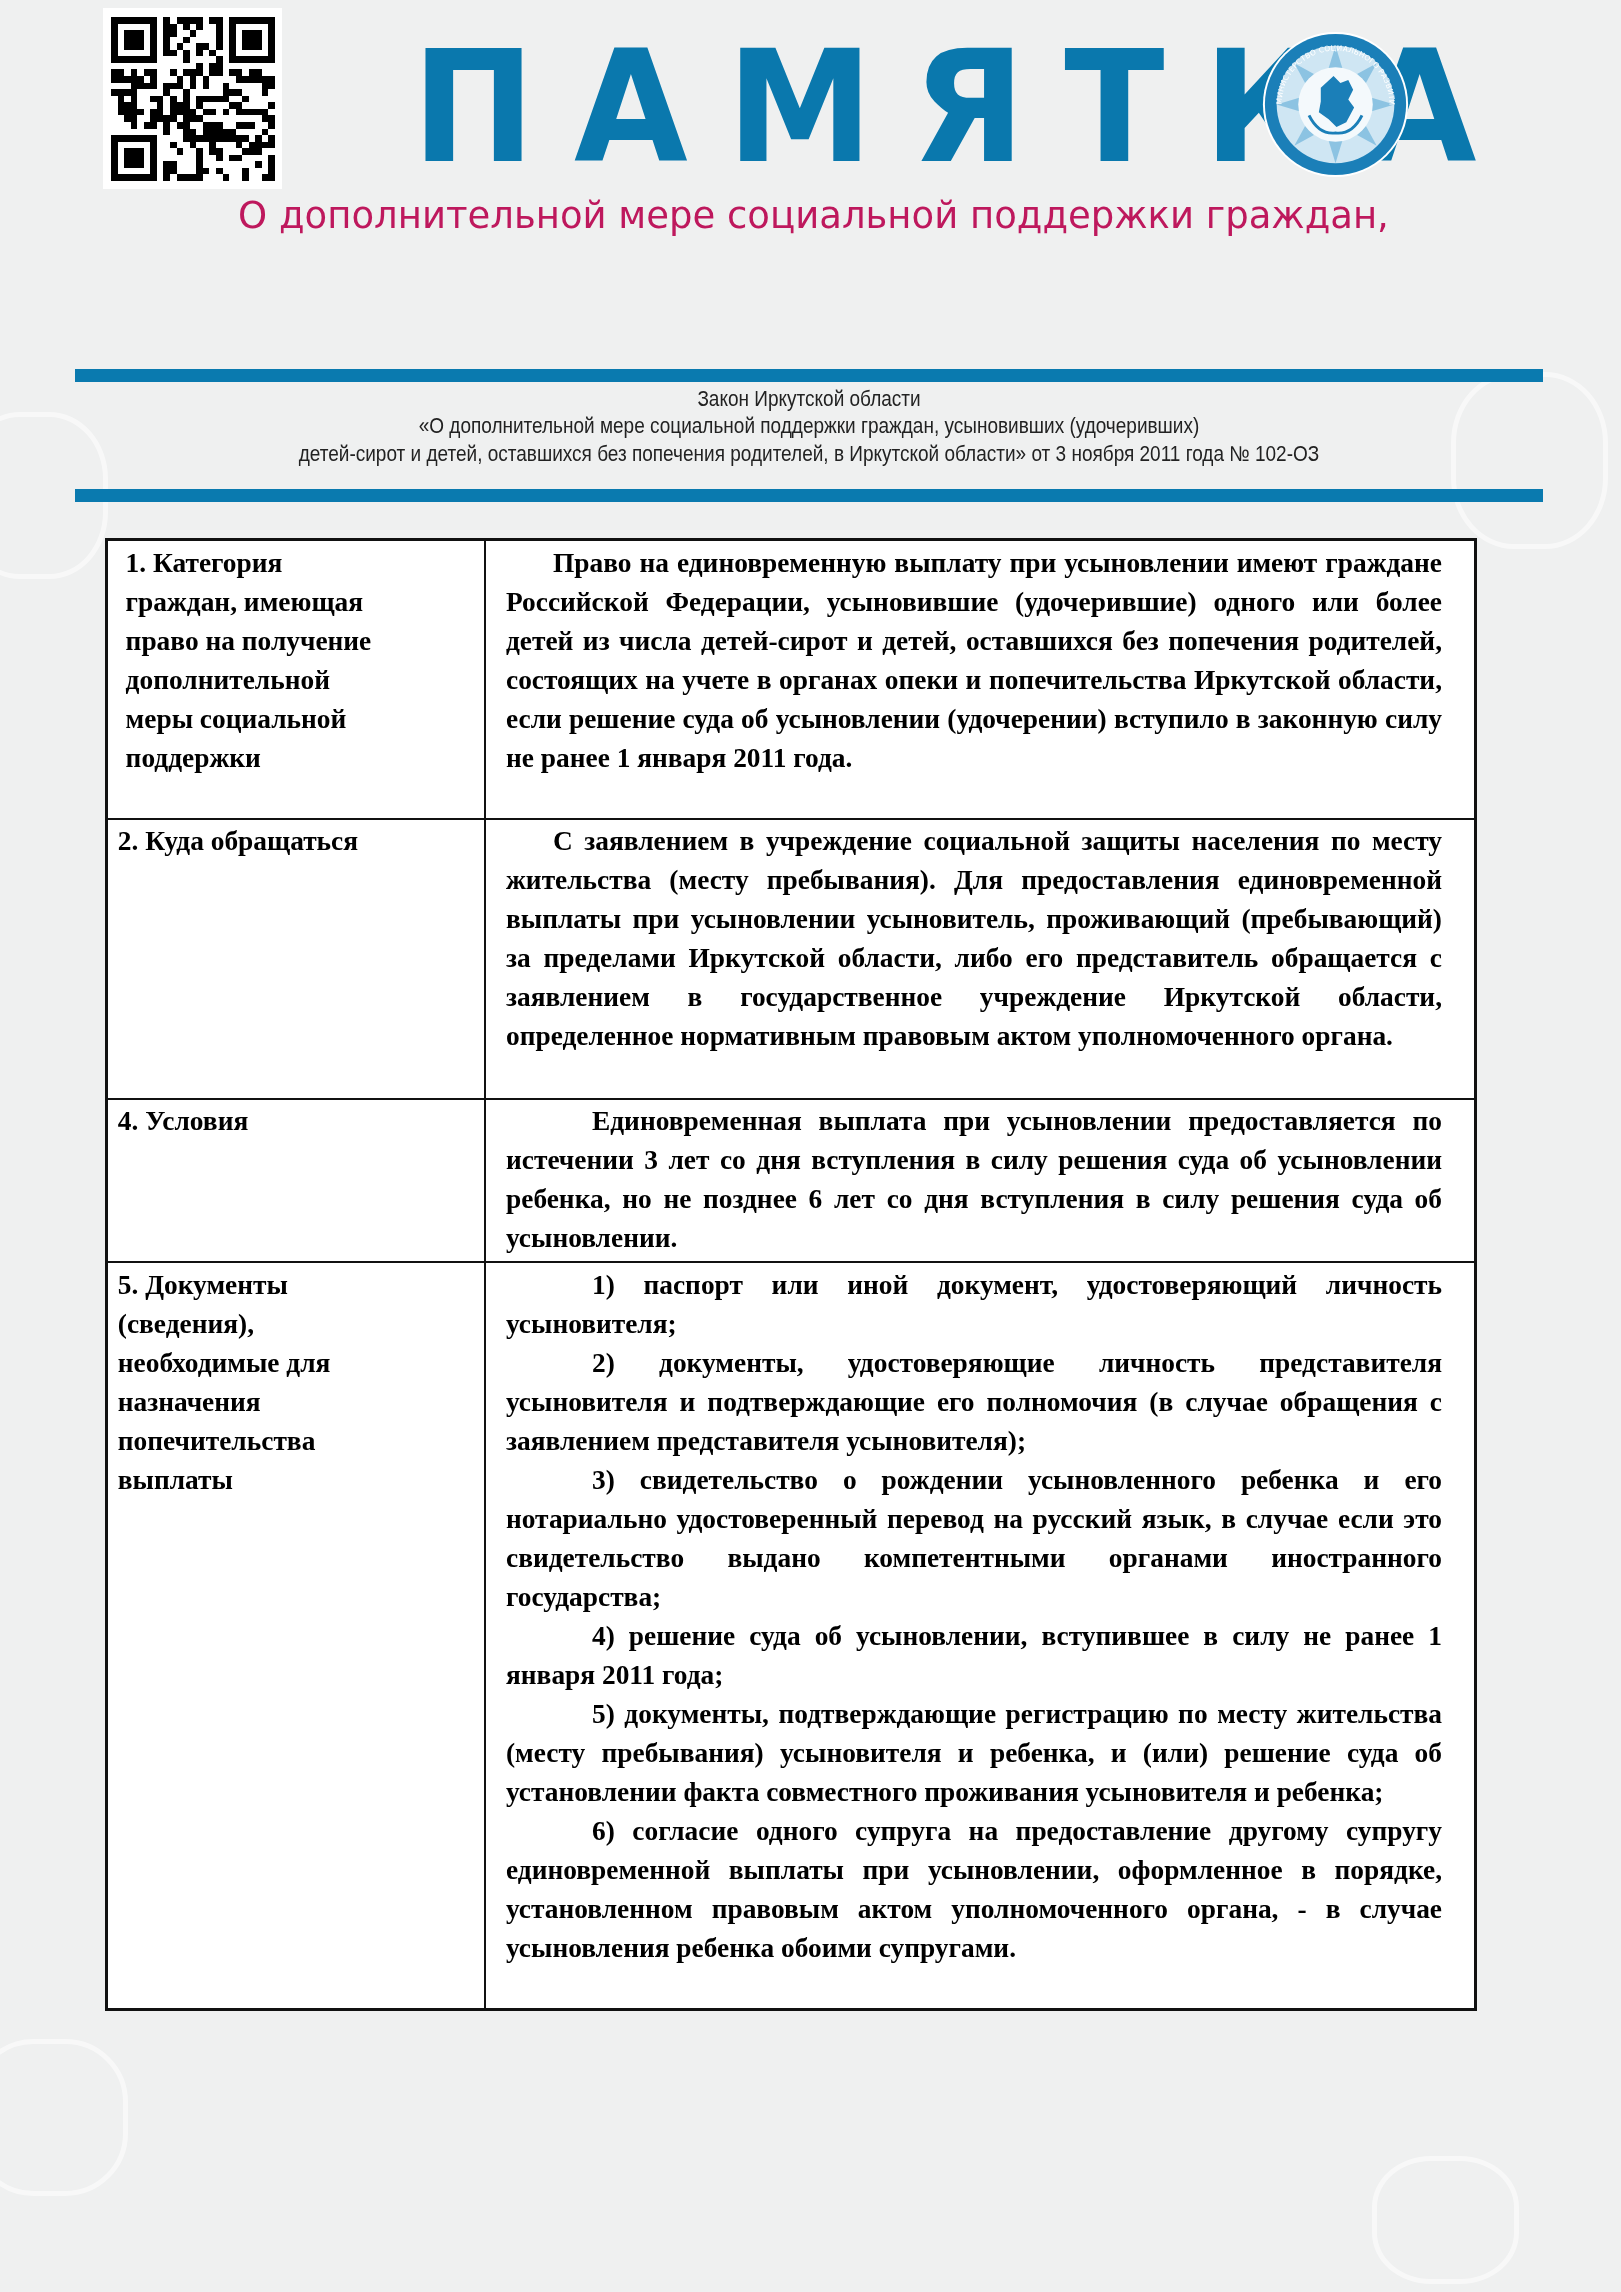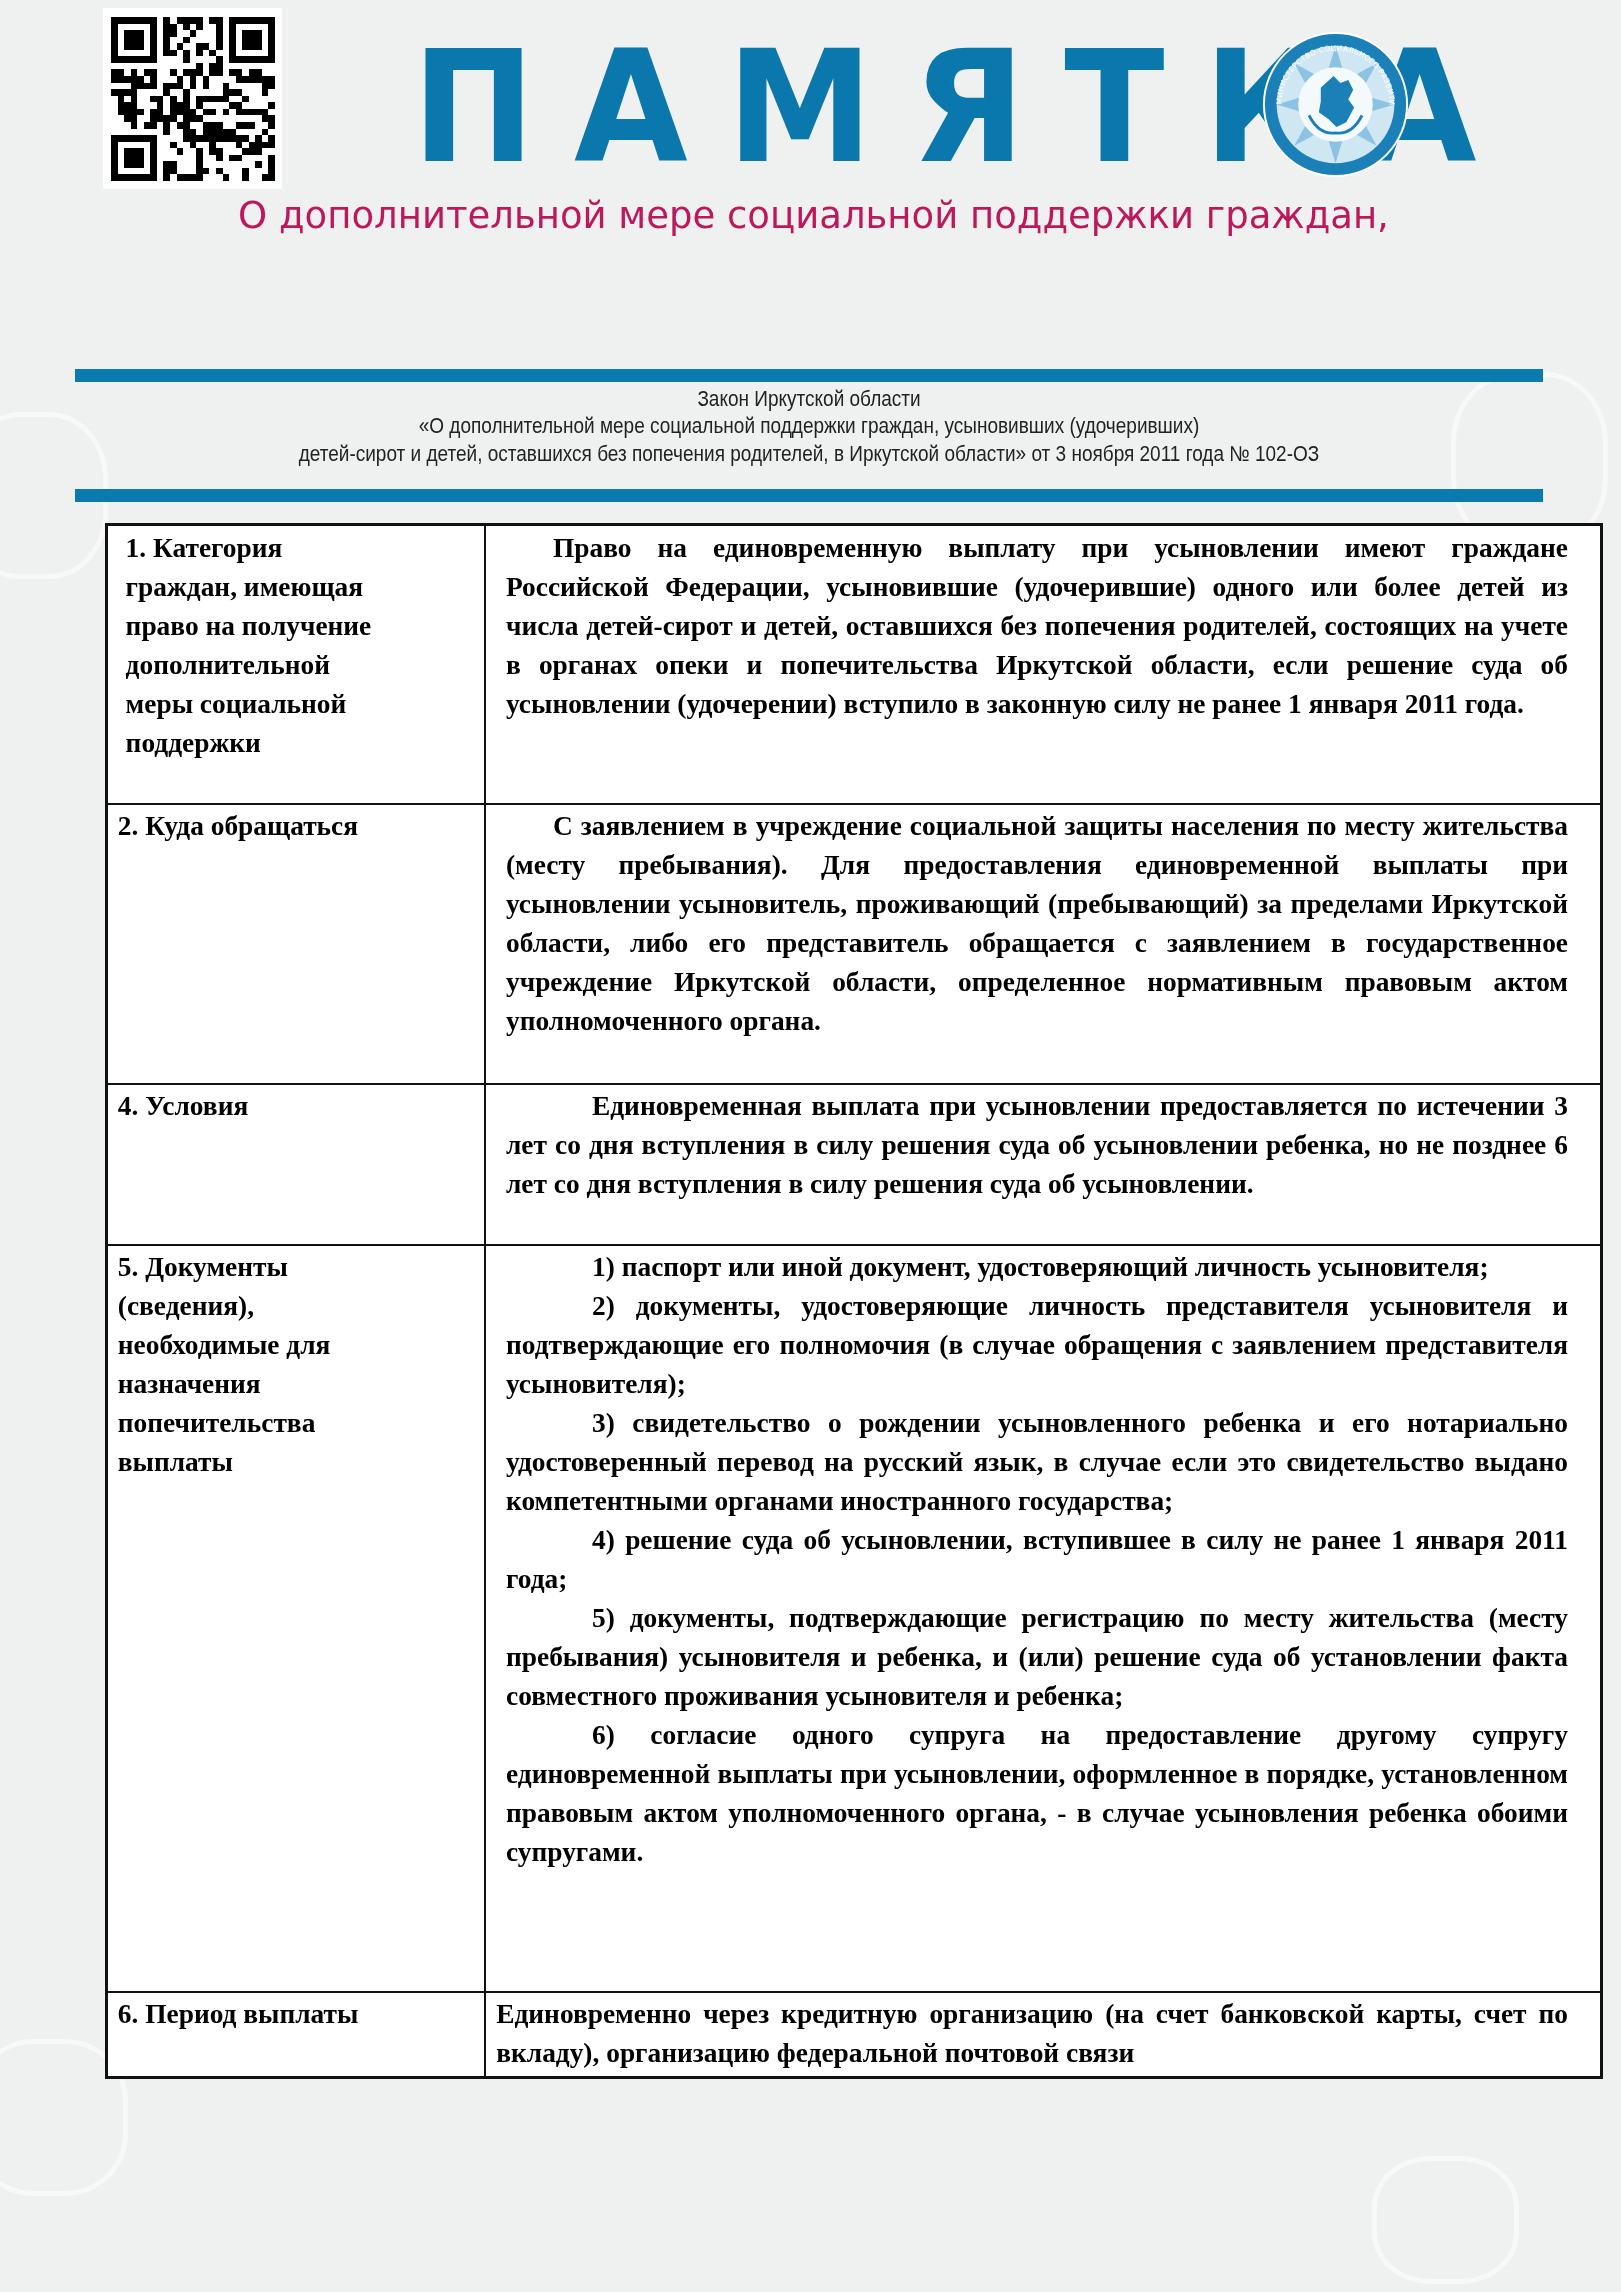--- a/index.html
+++ b/index.html
@@ -28,21 +28,21 @@
   .bar { position:absolute; left:75px; width:1468px; height:12.7px; background:#0a7aaf; }
   #bar-top { top:369px; }
   #bar-bottom { top:489px; }
   #law {
     left:75px; top:385px; width:1468px; text-align:center;
     color:#222; font-family:"Liberation Sans", sans-serif; font-size:21.6px; line-height:27.4px;
     transform: scaleX(0.88); transform-origin: center top;
   }
   
   #info-table {
-    position:absolute; left:105px; top:523px; width:1498px;
+    position:absolute; left:105px; top:538px; width:1372px;
     border-collapse: collapse; background:#fff;
     border:3.9px solid #111;
   }
   #info-table td {
     border: 2.9px solid #111;
     vertical-align: top;
     font-family:"Liberation Serif", serif; font-weight:bold;
     font-size:27.4px; line-height:39px; color:#000;
     padding: 2.9px 9.8px 2.9px 9.8px;
   }
@@ -375,23 +375,15 @@
       </td>
       <td class="value">
         <span class="indent-lg">1) паспорт или иной документ, удостоверяющий личность усыновителя;</span>
         <span class="indent-lg">2) документы, удостоверяющие личность представителя усыновителя и подтверждающие его полномочия (в случае обращения с заявлением представителя усыновителя);</span>
         <span class="indent-lg">3) свидетельство о рождении усыновленного ребенка и его нотариально удостоверенный перевод на русский язык, в случае если это свидетельство выдано компетентными органами иностранного государства;</span>
         <span class="indent-lg">4) решение суда об усыновлении, вступившее в силу не ранее 1 января 2011 года;</span>
         <span class="indent-lg">5) документы, подтверждающие регистрацию по месту жительства (месту пребывания) усыновителя и ребенка, и (или) решение суда об установлении факта совместного проживания усыновителя и ребенка;</span>
         <span class="indent-lg">6) согласие одного супруга на предоставление другому супругу единовременной выплаты при усыновлении, оформленное в порядке, установленном правовым актом уполномоченного органа, - в случае усыновления ребенка обоими супругами.</span>
       </td>
     </tr>
-    <tr style="height:76px;">
-      <td class="label">
-        <span class="para">6. Период выплаты</span>
-      </td>
-      <td class="value" style="padding-left:9.8px;">
-        <span class="para">Единовременно через кредитную организацию (на счет банковской карты, счет по вкладу), организацию федеральной почтовой связи</span>
-      </td>
-    </tr>
   </tbody>
 </table>
 
 
 </body></html>

